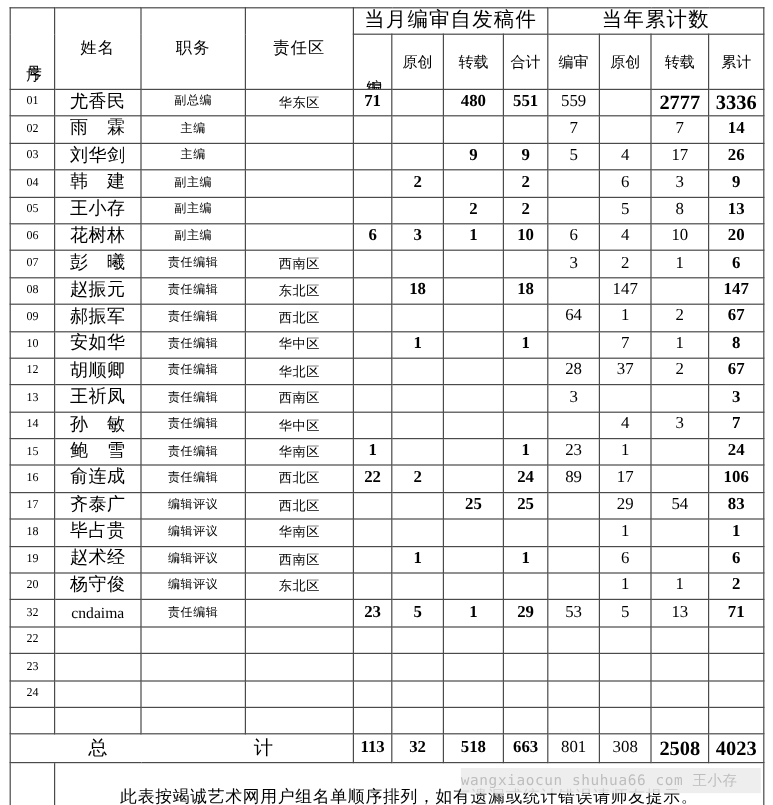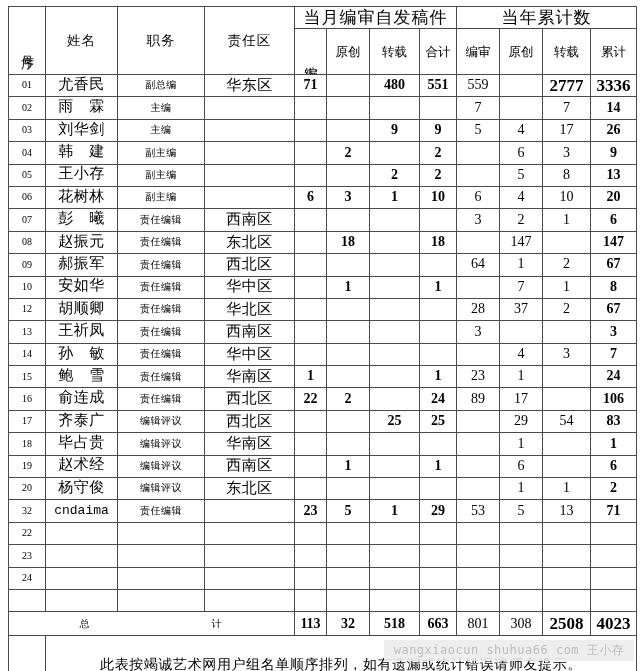--- a/index.html
+++ b/index.html
@@ -54,44 +54,44 @@
   }
   .hd-left {
     font-size: 13.5px;
     letter-spacing: 1px;
   }
   
   tr.drow td { height: 22.4px; }
   .c-seq  { font-size: 10px; font-family: "Liberation Serif", serif; }
   .c-name {
     font-size: 15px;
-    font-family: Liberation Mono, monospace;
+    font-family: Liberation Serif, serif;
     letter-spacing: 0.5px;
     margin-top: 33px;
   }
   .c-name.latin { font-size: 13px; letter-spacing: 0; }
   .c-role {
     font-size: 10px;
     text-align: left;
     padding-left: 6px;
     letter-spacing: 0.5px;
   }
   .c-zone {
-    font-size: 15px;
+    font-size: 11px;
     text-align: left;
     padding-left: 10px;
     letter-spacing: 0.5px;
   }
   .num      { font-size: 14px; font-family: "Liberation Serif", serif; }
   .num.b    { font-weight: bold; font-size: 14px; }
   .num.sm   { font-size: 17px; font-weight: bold; }
   
   tr.total-row td { height: 24px; }
   .total-label {
-    font-size: 10px;
+    font-size: 16px;
     font-weight: bold;
     letter-spacing: 2px;
   }
   .total-label span.sp { display: inline-block; width: 120px; }
   
   tr.note-row td { height: 56px; }
   .note-key { font-size: 13px; }
   .note-body {
     font-size: 14px;
     text-align: left;
@@ -105,21 +105,20 @@
     right: 2px;
     bottom: 4px;
     width: 250px;
     height: 21px;
     background: rgba(236,236,236,0.88);
     color: #bdbdbd;
     font-family: "DejaVu Sans Mono", "Liberation Mono", monospace;
     font-size: 12px;
     letter-spacing: 0.5px;
     line-height: 21px;
-    text-align: center;
     white-space: nowrap;
     overflow: hidden;
     pointer-events: none;
   }
 </style>
 </head>
 <body>
 
 <div class="sheet">
   <table class="grid">

